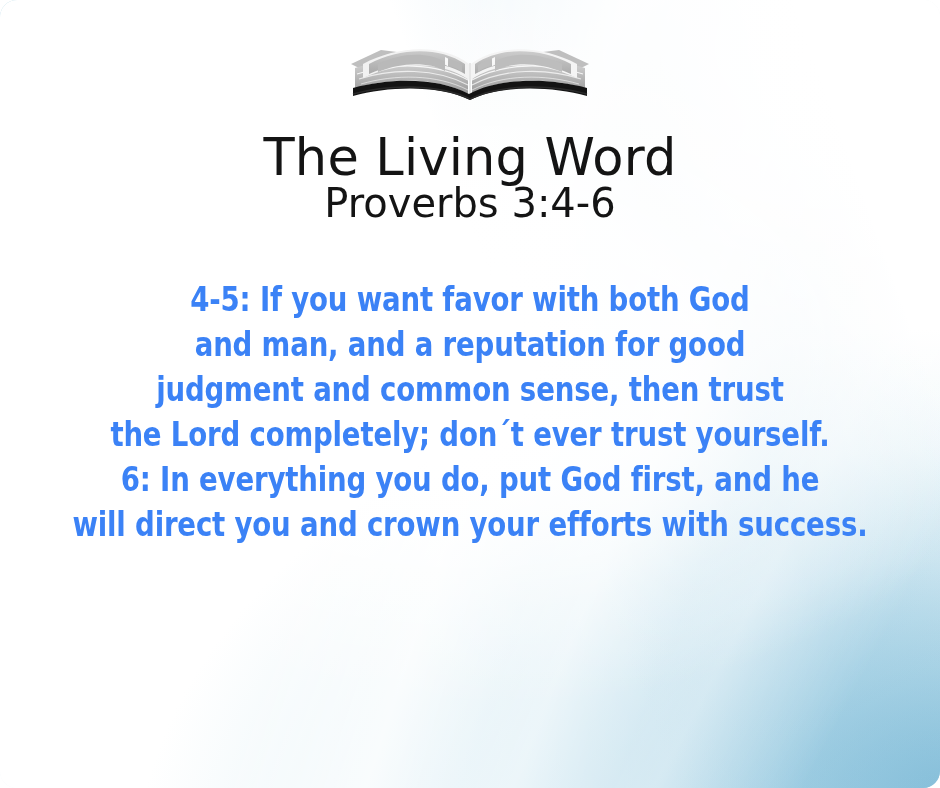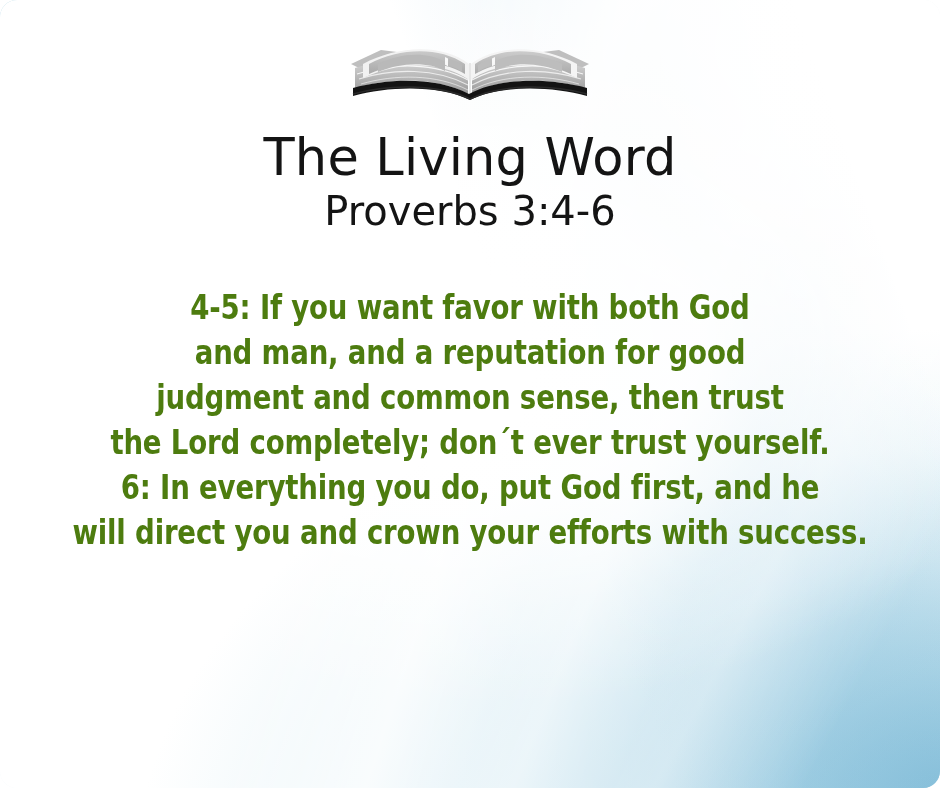--- a/index.html
+++ b/index.html
@@ -101,36 +101,35 @@
     font-family: "DejaVu Sans", sans-serif;
     font-size: 51px;
     font-weight: 400;
     letter-spacing: 0.2px;
     white-space: nowrap;
   }
   .slide-reference {
     font-family: "DejaVu Sans", sans-serif;
     font-size: 40px;
     font-weight: 400;
-    margin-top: 8px;
     white-space: nowrap;
   }
   .slide-version {
     font-family: "DejaVu Sans", sans-serif;
     font-size: 40px;
     font-weight: 400;
     margin-top: 6px;
     white-space: nowrap;
   }
 
   .verse-block {
     margin-top: 54px;
     width: 940px;
     text-align: center;
-    color: #4d7c0f;
+    color: #3b82f6;
   }
   .verse-line {
     font-family: "DejaVu Sans Condensed", "DejaVu Sans", sans-serif;
     font-size: 33px;
     font-weight: 700;
     line-height: 45px;
     letter-spacing: -0.2px;
     white-space: nowrap;
     transform: scaleX(0.93);
   }

